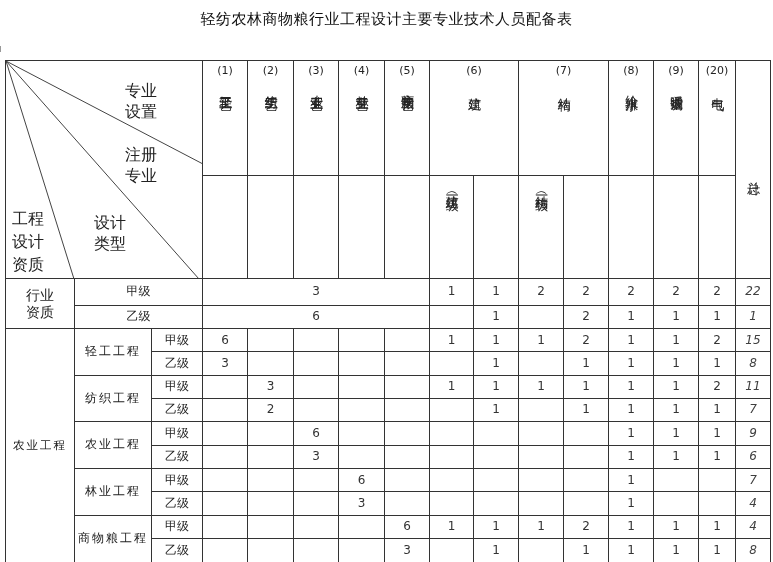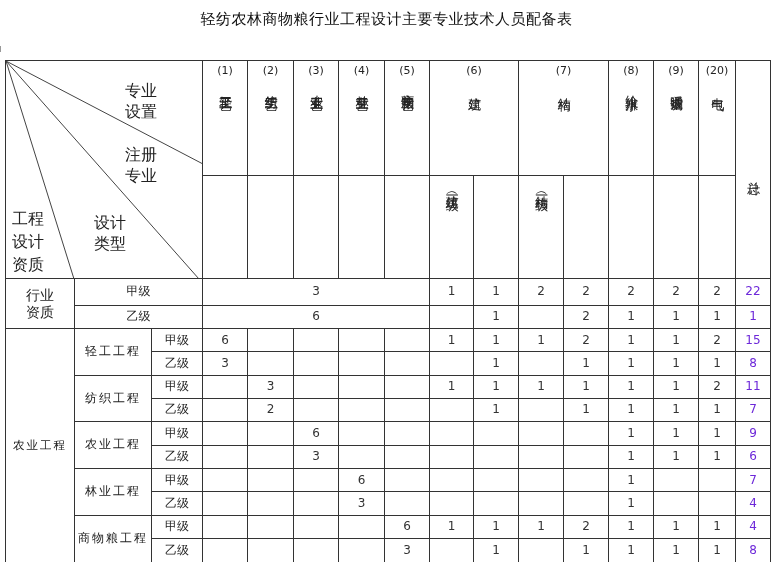--- a/index.html
+++ b/index.html
@@ -9,21 +9,21 @@
            font-size: 15px; letter-spacing: 0.5px; color: #111; }
   .marker { position: absolute; left: 0; top: 46px; width: 3px; height: 6px; border-left: 1px solid #999; }
   table.grid { position: absolute; left: 5px; top: 60px; border-collapse: collapse; table-layout: fixed; }
   table.grid td { border: 1.5px solid #333; padding: 0; font-size: 12px; text-align: center;
                   vertical-align: middle; line-height: 1.1; overflow: hidden; }
   .vtext { writing-mode: vertical-rl; text-orientation: upright; font-size: 13px; letter-spacing: 1px;
            display: inline-block; }
   .hdr { vertical-align: top !important; padding-top: 4px !important; }
   .hdr .num { font-size: 11px; display: block; margin-bottom: 2px; }
   .num-cell { color: #333; }
-  .tot { font-size: 13px; color: #6d28d9; }
+  .tot { font-size: 13px; color: #404040; font-style: italic; }
   .diag { position: relative; }
   .diag svg { position: absolute; left: 0; top: 0; }
   .diag .lbl { position: absolute; font-size: 16px; line-height: 1.3; }
   .subgrp { font-size: 11.5px; letter-spacing: 2px; }
   .lvl { font-size: 12px; }
 </style>
 </head>
 <body>
 
 <div class="title">轻纺农林商物粮行业工程设计主要专业技术人员配备表</div>

